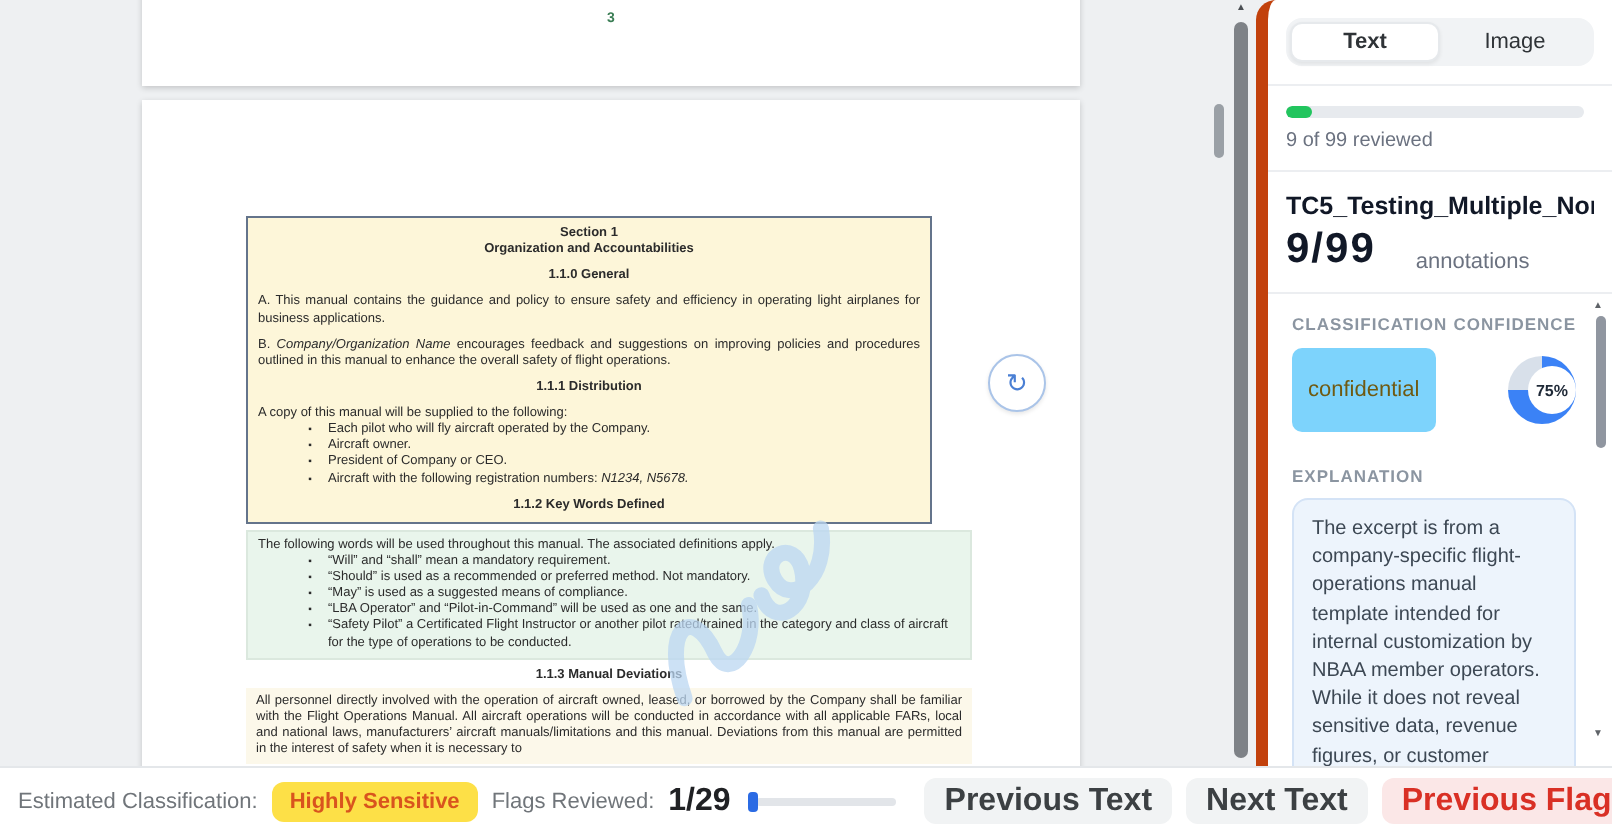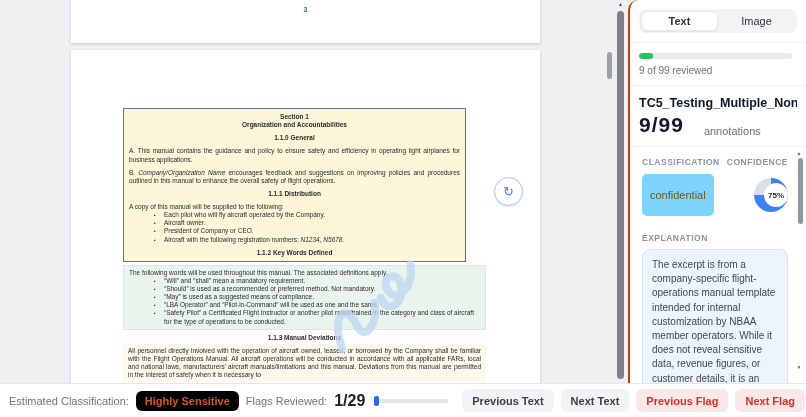--- a/index.html
+++ b/index.html
@@ -38,21 +38,21 @@
 
   .doc-thumb{position:absolute;left:607px;top:52px;width:5px;height:27px;
              background:#9aa0a6;border-radius:3px}
   .main-scroll-up{position:absolute;left:616px;top:0;width:9px;text-align:center;
                   font-size:5px;color:#4b4f54;line-height:9px}
   .main-scroll{position:absolute;left:617px;top:11px;width:7px;height:368px;
                background:#7e8287;border-radius:4px}
 
   
   .sidebar{position:absolute;left:628px;top:0;width:178px;height:383px;background:#fff;
-           border-left:2px solid #c2410c;border-top-left-radius:10px;box-sizing:border-box}
+           border-left:6px solid #c2410c;border-top-left-radius:10px;box-sizing:border-box}
   .tabs{margin:9px 9px 0 9px;background:#f1f3f5;border-radius:8px;padding:2px;display:flex;height:20px}
   .tab{flex:1;display:flex;align-items:center;justify-content:center;font-size:11px;
        color:#2f3337;border-radius:6px;cursor:pointer;border:1px solid transparent;box-sizing:border-box}
   .tab.active{background:#fff;border:1px solid #e6e9ec;box-shadow:0 1px 2px rgba(0,0,0,.07);font-weight:bold}
   .divider{border:none;border-top:1px solid #eceef1;margin:9px 0 0 0}
   .ptrack{margin:10px 14px 0 9px;height:6px;background:#e7eaee;border-radius:3px;overflow:hidden}
   .pfill{height:6px;border-radius:3px;background:#22c55e}
   .preview{margin:6px 9px 0 9px;font-size:10px;color:#6b7280}
   .doc-title{margin:10px 9px 0 9px;font-size:12.5px;font-weight:bold;color:#111827;
              white-space:nowrap;overflow:hidden}
@@ -71,28 +71,28 @@
   .explain-box{margin-top:6px;background:#edf4fc;border:1px solid #d4e3f6;border-radius:8px;
                padding:8px 9px;font-size:10px;line-height:1.42;color:#3d4854;height:128px;overflow:hidden}
   .sb-arrow{position:absolute;right:3px;width:8px;text-align:center;font-size:5px;color:#5f6368}
   .sb-thumb{position:absolute;right:3px;top:158px;width:5px;height:66px;background:#9096a0;border-radius:3px}
 
   
   .footer{position:absolute;left:0;top:383px;width:806px;height:34px;background:#fff;
           border-top:1px solid #e4e7ea;display:flex;align-items:center;padding:0 9px;
           box-sizing:border-box;gap:7px}
   .f-label{font-size:11px;color:#70757a;white-space:nowrap}
-  .badge-sens{background:#000000;color:#d9541e;font-size:11px;font-weight:bold;
+  .badge-sens{background:#fde047;color:#d9541e;font-size:11px;font-weight:bold;
               padding:4px 9px;border-radius:6px;white-space:nowrap}
   .f-count{font-size:16px;font-weight:bold;color:#202124}
   .slider{display:flex;align-items:center;margin-left:2px}
   .slider-thumb{width:5px;height:10px;background:#2b6be4;border-radius:2px;z-index:1}
   .slider-track{width:70px;height:4px;background:#e2e5e9;border-radius:2px;margin-left:-1px}
   .spacer{flex:1}
-  .btn{height:23px;padding:0 10px;border-radius:6px;font-size:11px;font-weight:bold;
+  .btn{height:23px;padding:0 10px;border-radius:6px;font-size:16px;font-weight:bold;
        display:flex;align-items:center;border:none;cursor:pointer;white-space:nowrap;
        font-family:"Liberation Sans",sans-serif}
   .btn-gray{background:#f1f3f4;color:#3c4043}
   .btn-red{background:#fbe7e7;color:#d93025}
 </style>
 </head>
 <body>
 
 <div class="viewer">
 

